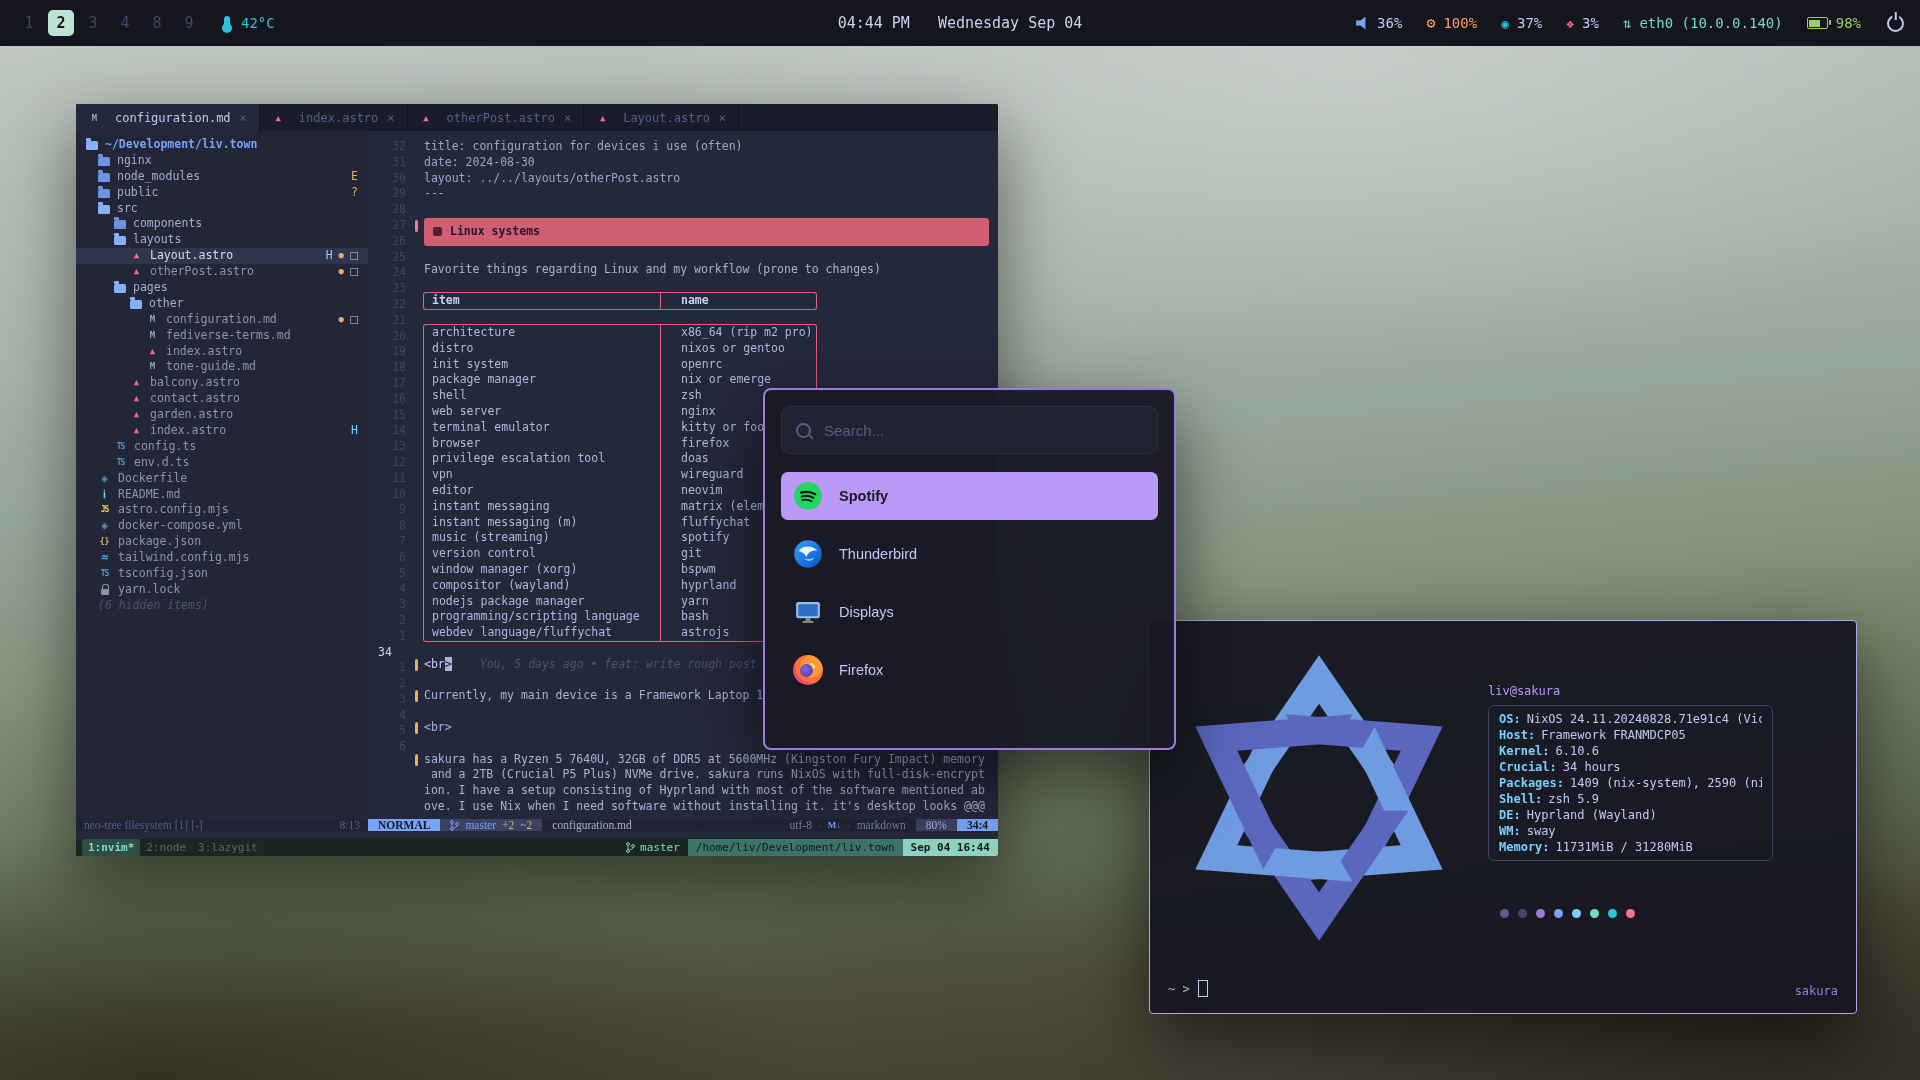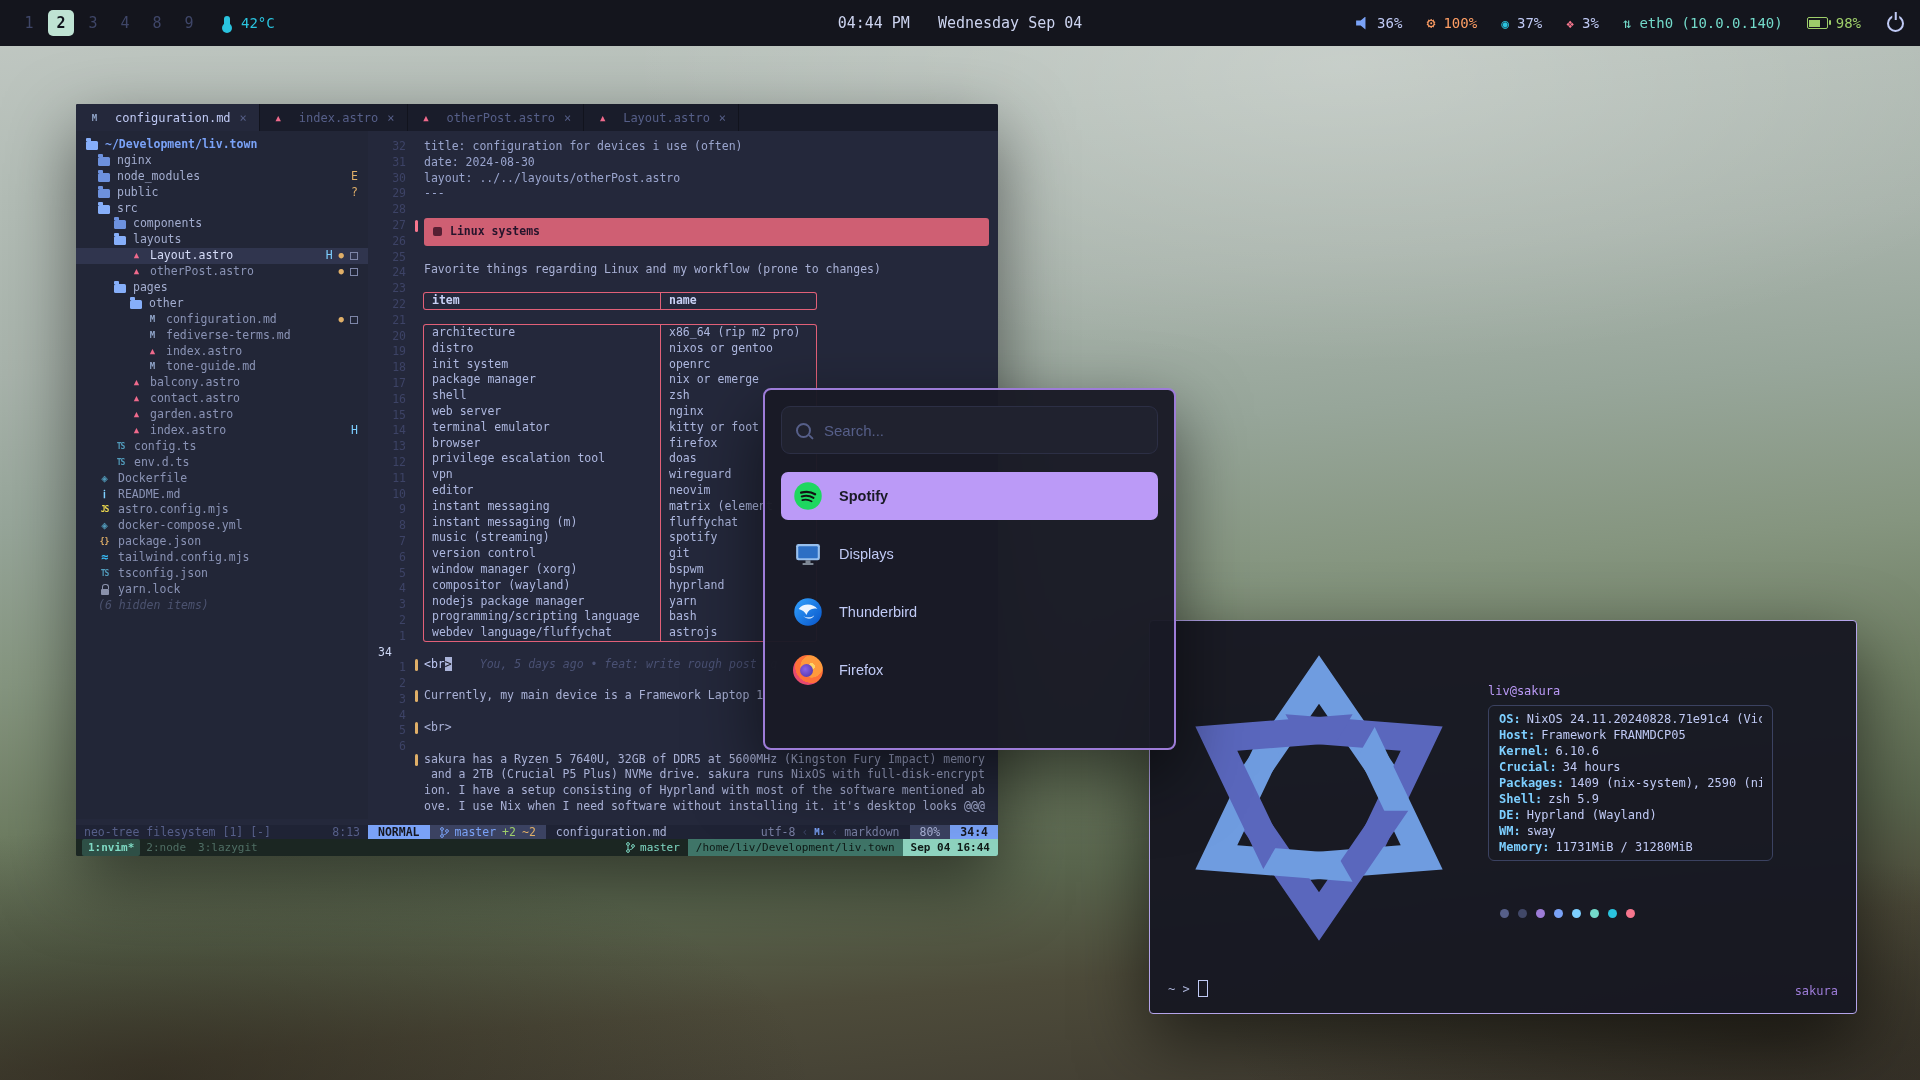--- a/index.html
+++ b/index.html
@@ -81,28 +81,28 @@
   .bl{height:15.8px;}
   .pline{height:15.8px;white-space:pre;position:relative;}
   .heading{height:28px;display:flex;align-items:center;gap:8px;background:#cf5f73;color:#25142b;font-weight:bold;border-radius:3px;width:556px;padding-left:9px;position:relative;}
   .hd-ic{width:9px;height:9px;background:#571f33;border-radius:2px;flex:none;}
   .sign-p::before{content:"";position:absolute;left:-9px;top:2px;width:3px;height:12px;background:#f7768e;border-radius:2px;}
   .sign-o::before{content:"";position:absolute;left:-9px;top:2px;width:3px;height:12px;background:#e0af68;border-radius:2px;}
   .tblh,.tbl-row{display:flex;width:392px;height:15.8px;box-sizing:border-box;}
   .tblh{box-shadow:0 0 0 1px #e26078;border-radius:2px;color:#c8d1f5;font-weight:bold;}
   .tblb{width:392px;height:316px;box-shadow:0 0 0 1px #e26078;border-radius:2px;display:flex;flex-direction:column;}
   .c1{width:236px;flex:none;padding-left:8px;box-sizing:border-box;overflow:hidden;white-space:nowrap;display:flex;align-items:center;}
-  .c2{flex:1;padding-left:8px;border-left:1px solid #e26078;box-sizing:border-box;overflow:hidden;white-space:nowrap;display:flex;align-items:center;}
+  .c2{flex:1;padding-left:20px;border-left:1px solid #e26078;box-sizing:border-box;overflow:hidden;white-space:nowrap;display:flex;align-items:center;}
   .tbl-row{color:#aeb8e0;}
   .brrow{height:15.8px;position:relative;white-space:pre;color:#c0caf5;}
   .curb{background:#aab3d8;color:#16161e;}
   .blame{color:#4a5174;font-style:italic;margin-left:28px;}
   .para2{color:#a9b1d6;}
   
-  .statusrow{height:20px;display:flex;align-items:flex-end;font-size:11.5px;flex:none;}
+  .statusrow{height:20px;display:flex;align-items:flex-start;font-size:11.5px;flex:none;font-family:Liberation Serif, serif;}
   .nt-status{width:292px;flex:none;background:#1f2335;color:#565f89;display:flex;align-items:center;justify-content:space-between;padding:0 8px;box-sizing:border-box;}
   .main-status{flex:1;display:flex;align-items:stretch;background:#1f2335;color:#787fa3;min-width:0;}
   .seg{display:flex;align-items:center;padding:0 10px;gap:6px;white-space:nowrap;}
   .seg.mode{background:#7aa2f7;color:#15161e;font-weight:bold;}
   .seg.gitb{background:#3b4261;color:#7aa2f7;}
   .diff-add{color:#9ece6a;} .diff-chg{color:#e0af68;}
   .seg.file{color:#a9b1d6;}
   .spacer{flex:1;}
   .sep{color:#3b4261;}
   .fic-md2{color:#7aa2f7;font-size:9px;font-weight:bold;}
@@ -584,40 +584,40 @@
       <svg class="appic" viewBox="0 0 24 24">
           <circle cx="12" cy="12" r="11" fill="#1ed760"></circle>
           <path d="M6.5 9.3c3.8-1.1 8.2-.6 11.2 1.3" stroke="#121212" stroke-width="1.8" fill="none" stroke-linecap="round"></path>
           <path d="M7 12.4c3.2-.9 6.8-.4 9.4 1.1" stroke="#121212" stroke-width="1.6" fill="none" stroke-linecap="round"></path>
           <path d="M7.4 15.3c2.6-.7 5.4-.3 7.5 1" stroke="#121212" stroke-width="1.4" fill="none" stroke-linecap="round"></path>
         </svg>
       <span>Spotify</span>
     </div>
     <div class="litem">
       <svg class="appic" viewBox="0 0 24 24">
-          <rect x="2.5" y="4" width="19" height="13" rx="1.8" fill="#98c0ee"></rect>
-          <rect x="4.2" y="5.7" width="15.6" height="9.6" rx=".8" fill="#2d6fc4"></rect>
-          <rect x="10" y="17" width="4" height="2.2" fill="#7d8794"></rect>
-          <rect x="7.5" y="19.2" width="9" height="1.6" rx=".8" fill="#7d8794"></rect>
-        </svg>
-      <span>Displays</span>
-    </div>
-    <div class="litem">
-      <svg class="appic" viewBox="0 0 24 24">
           <defs>
             <linearGradient id="tb" x1="0" y1="0" x2="1" y2="1">
               <stop offset="0" stop-color="#33a3ff"></stop>
               <stop offset="1" stop-color="#0753c8"></stop>
             </linearGradient>
           </defs>
           <circle cx="12" cy="12" r="11" fill="url(#tb)"></circle>
           <path d="M4.5 9.5C8 4.5 16.5 5 19.5 9.5c-4-1-7 .5-8.8 4.8-.9-2.2-3.2-4-6.2-4.8z" fill="#eaf4ff"></path>
           <path d="M8 15c2.5 1.8 6.5 1.8 9-.5-1 3-5.5 4.2-9 .5z" fill="#eaf4ff" opacity=".85"></path>
         </svg>
       <span>Thunderbird</span>
+    </div>
+    <div class="litem">
+      <svg class="appic" viewBox="0 0 24 24">
+          <rect x="2.5" y="4" width="19" height="13" rx="1.8" fill="#98c0ee"></rect>
+          <rect x="4.2" y="5.7" width="15.6" height="9.6" rx=".8" fill="#2d6fc4"></rect>
+          <rect x="10" y="17" width="4" height="2.2" fill="#7d8794"></rect>
+          <rect x="7.5" y="19.2" width="9" height="1.6" rx=".8" fill="#7d8794"></rect>
+        </svg>
+      <span>Displays</span>
     </div>
     <div class="litem">
       <span class="appic ic-firefox"></span>
       <span>Firefox</span>
     </div>
   </div>
 </section>
 
 <section class="term">
   <svg class="nixlogo" viewBox="-120 -120 240 240">

